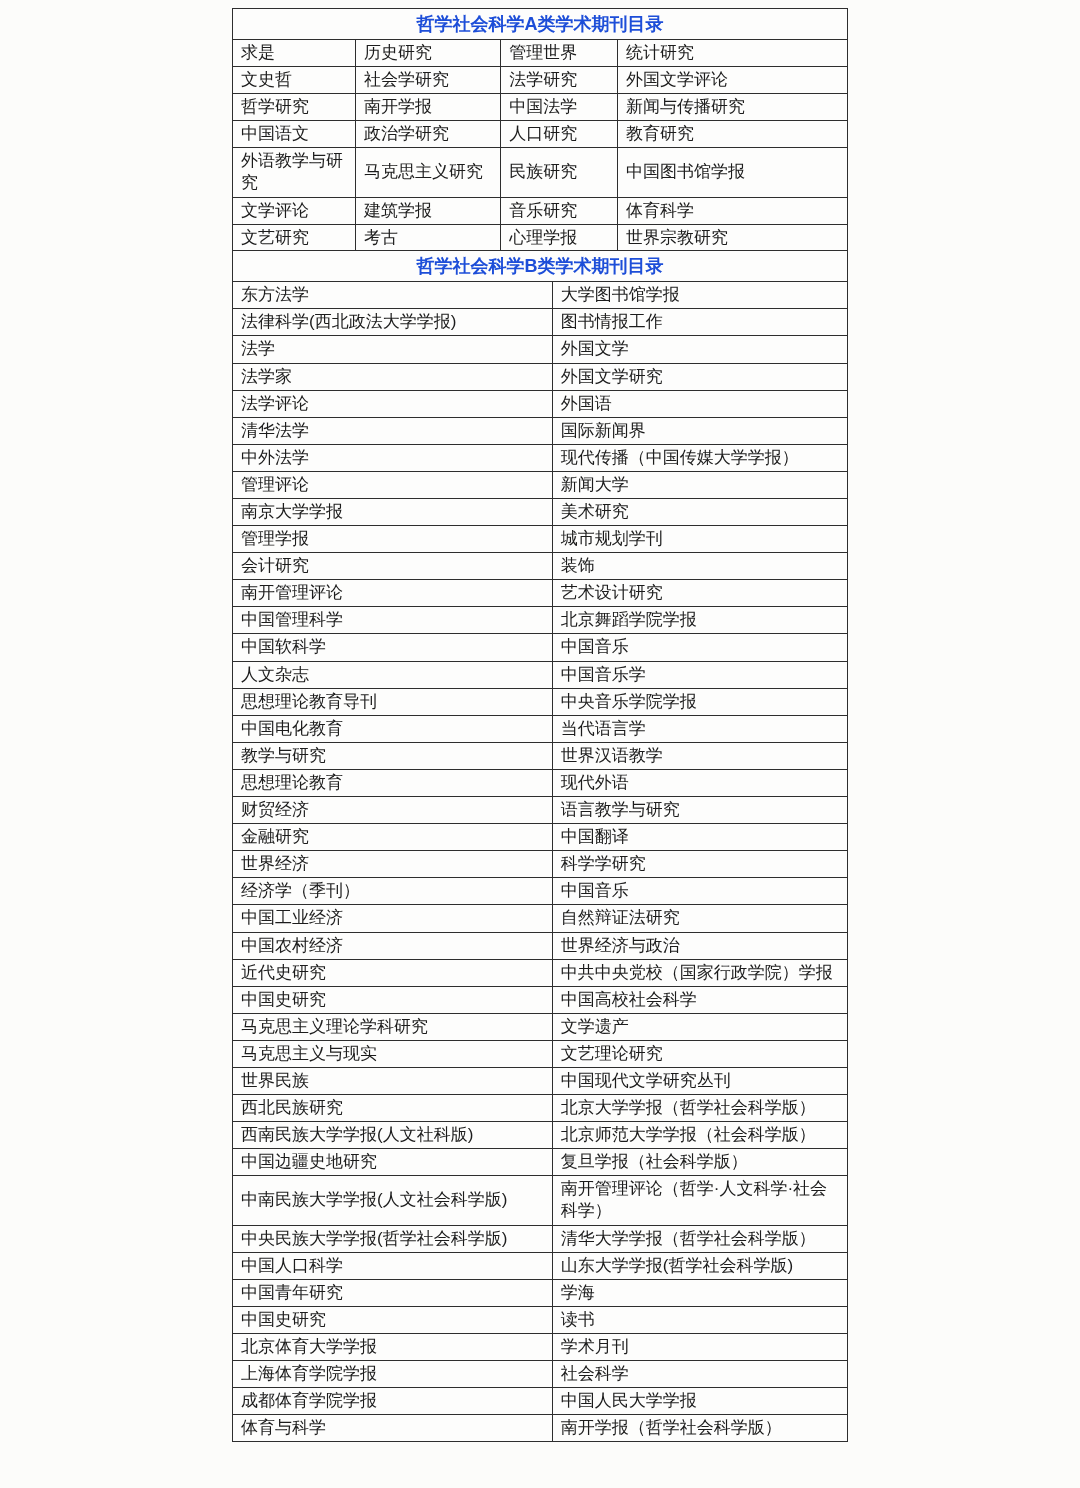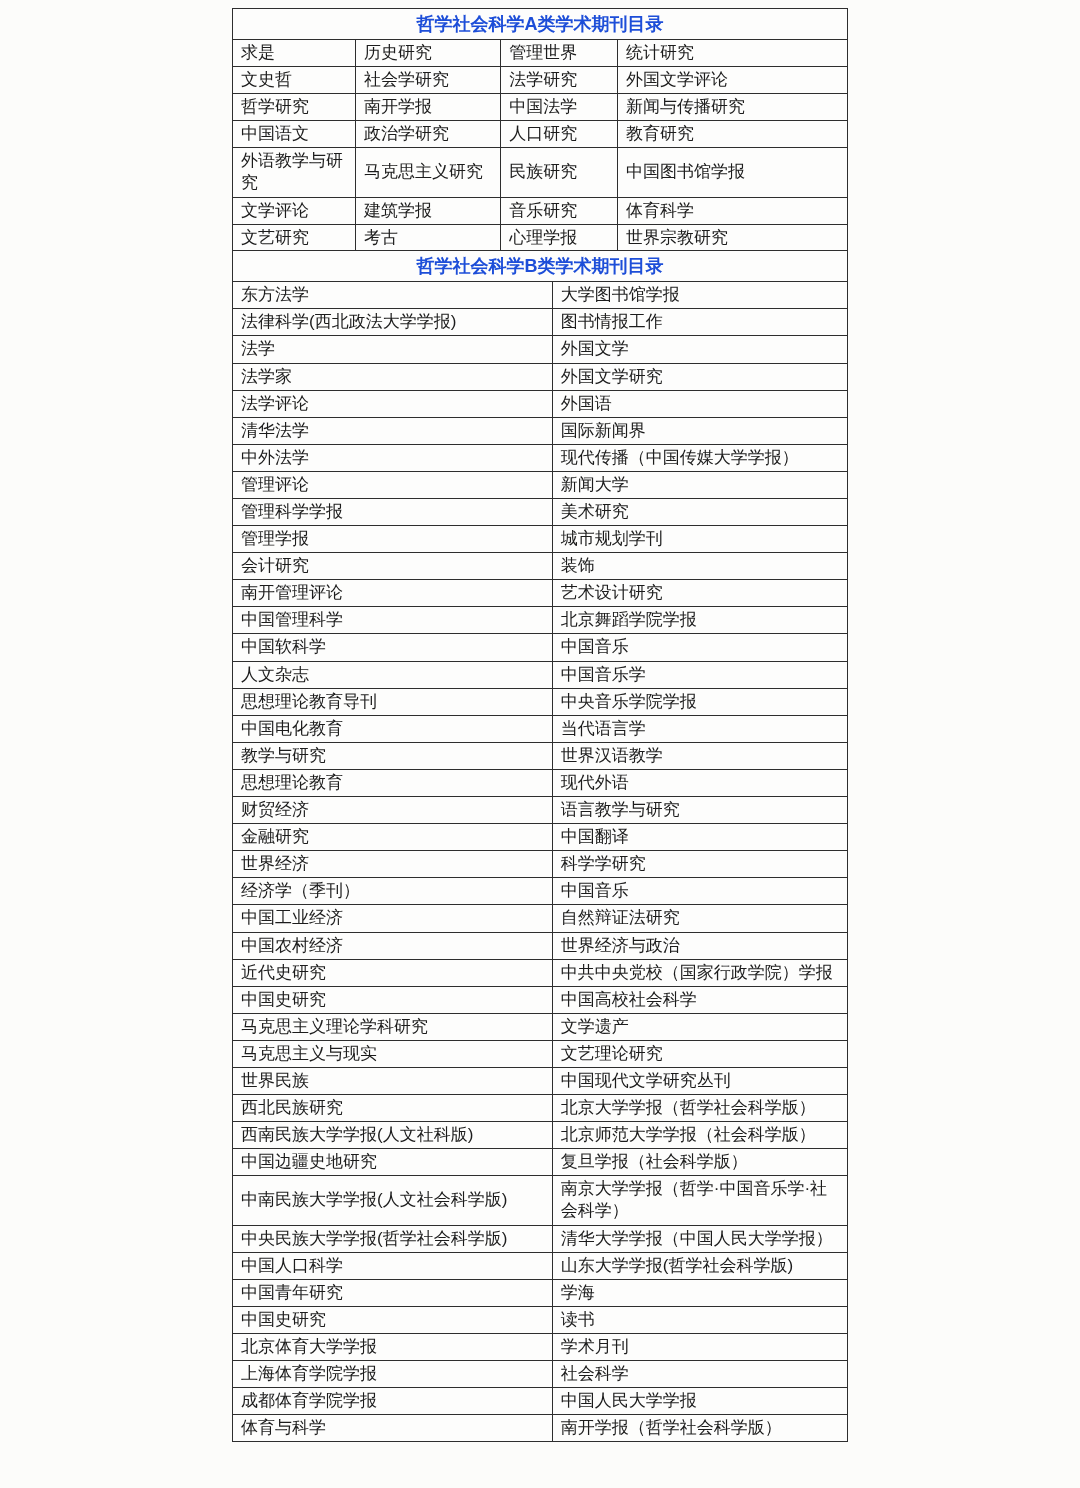--- a/index.html
+++ b/index.html
@@ -148,21 +148,21 @@
         </tr>
         <tr>
           <td>中外法学</td>
           <td>现代传播（中国传媒大学学报）</td>
         </tr>
         <tr>
           <td>管理评论</td>
           <td>新闻大学</td>
         </tr>
         <tr>
-          <td>管理科学学报</td>
+          <td>南京大学学报</td>
           <td>美术研究</td>
         </tr>
         <tr>
           <td>管理学报</td>
           <td>城市规划学刊</td>
         </tr>
         <tr>
           <td>会计研究</td>
           <td>装饰</td>
         </tr>
@@ -249,25 +249,25 @@
         <tr>
           <td>西南民族大学学报(人文社科版)</td>
           <td>北京师范大学学报（社会科学版）</td>
         </tr>
         <tr>
           <td>中国边疆史地研究</td>
           <td>复旦学报（社会科学版）</td>
         </tr>
         <tr>
           <td>中南民族大学学报(人文社会科学版)</td>
-          <td>南京大学学报（哲学·中国音乐学·社会科学）</td>
+          <td>南开管理评论（哲学·人文科学·社会科学）</td>
         </tr>
         <tr>
           <td>中央民族大学学报(哲学社会科学版)</td>
-          <td>清华大学学报（中国人民大学学报）</td>
+          <td>清华大学学报（哲学社会科学版）</td>
         </tr>
         <tr>
           <td>中国人口科学</td>
           <td>山东大学学报(哲学社会科学版)</td>
         </tr>
         <tr>
           <td>中国青年研究</td>
           <td>学海</td>
         </tr>
         <tr>

